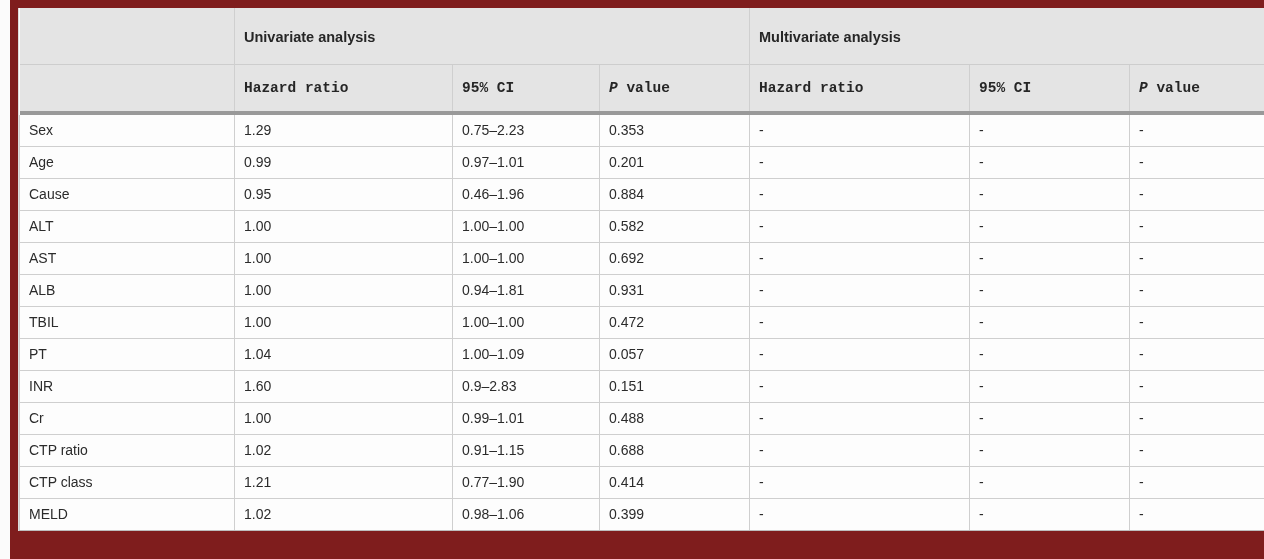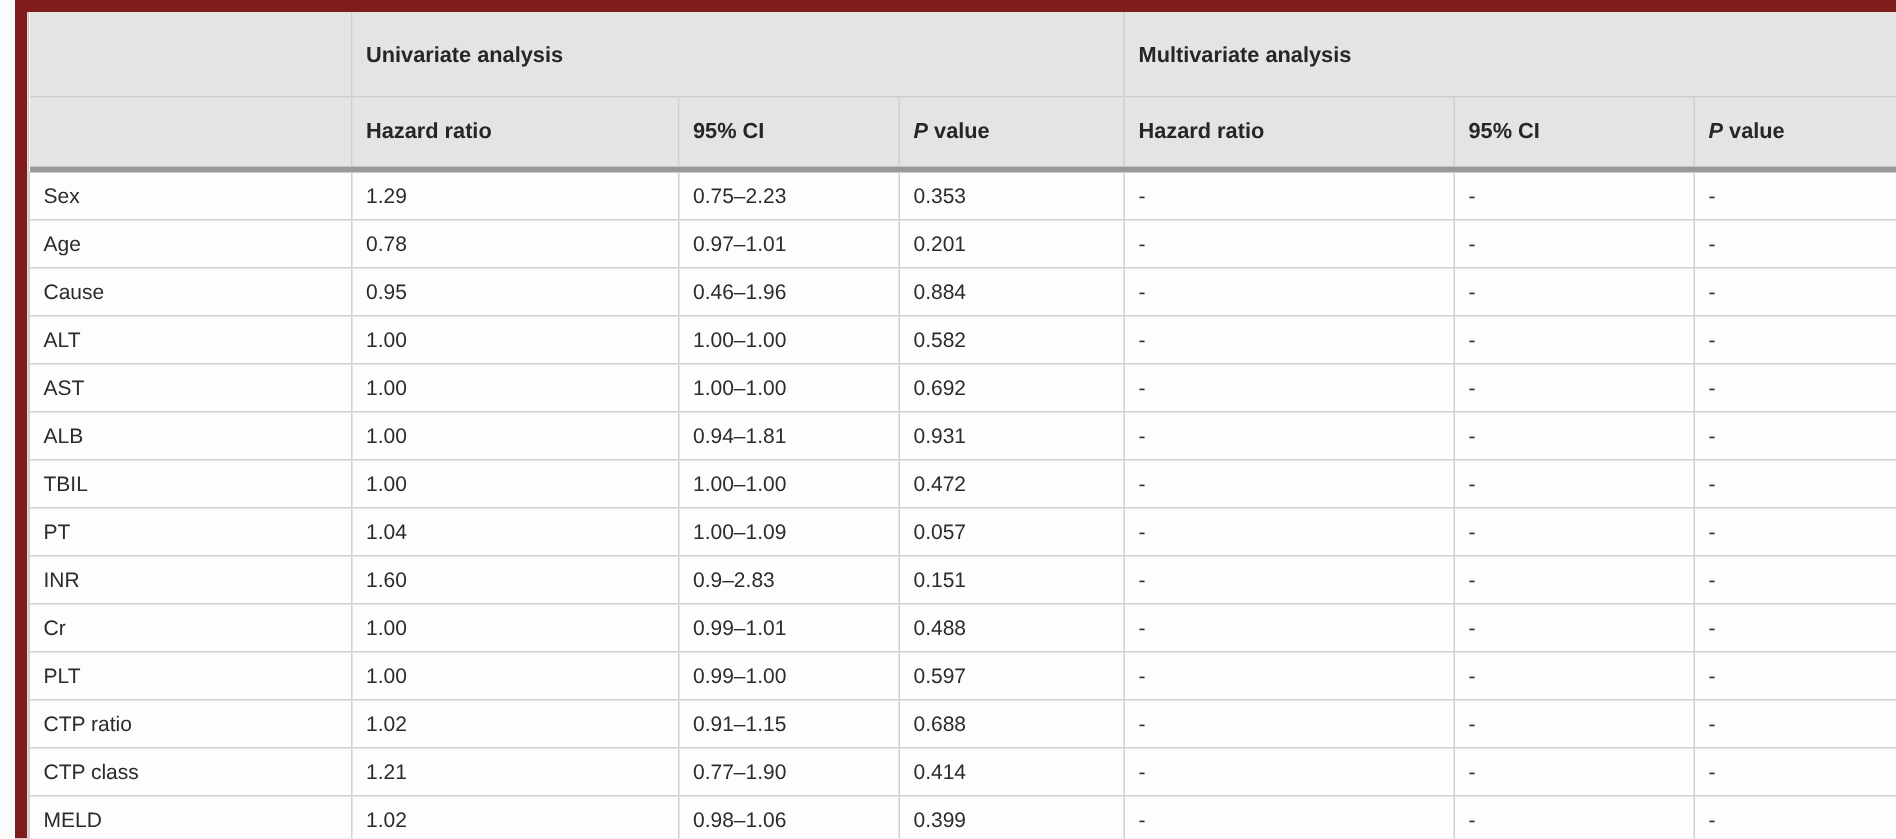--- a/index.html
+++ b/index.html
@@ -52,20 +52,21 @@
     padding-bottom: 8px;
     border-left: 1px solid #cfcfcf;
   }
   thead tr.group-row th.spacer {
     background: #e4e4e4;
   }
   thead tr.sub-row th {
     height: 30px;
     border-top: 1px solid #cdcdcd;
     border-left: 1px solid #cfcfcf;
+    font-family: Liberation Mono, monospace;
   }
   thead tr.sub-row th.spacer {
     border-left: none;
     border-top: 1px solid #cdcdcd;
   }
   thead tr.group-row th.spacer {
     border-left: none;
   }
   .rule-row td {
     padding: 0;
@@ -139,21 +140,21 @@
             <td class="first">Sex</td>
             <td>1.29</td>
             <td>0.75–2.23</td>
             <td>0.353</td>
             <td>-</td>
             <td>-</td>
             <td>-</td>
           </tr>
           <tr>
             <td class="first">Age</td>
-            <td>0.78</td>
+            <td>0.99</td>
             <td>0.97–1.01</td>
             <td>0.201</td>
             <td>-</td>
             <td>-</td>
             <td>-</td>
           </tr>
           <tr>
             <td class="first">Cause</td>
             <td>0.95</td>
             <td>0.46–1.96</td>
@@ -214,29 +215,20 @@
             <td>0.151</td>
             <td>-</td>
             <td>-</td>
             <td>-</td>
           </tr>
           <tr>
             <td class="first">Cr</td>
             <td>1.00</td>
             <td>0.99–1.01</td>
             <td>0.488</td>
-            <td>-</td>
-            <td>-</td>
-            <td>-</td>
-          </tr>
-          <tr>
-            <td class="first">PLT</td>
-            <td>1.00</td>
-            <td>0.99–1.00</td>
-            <td>0.597</td>
             <td>-</td>
             <td>-</td>
             <td>-</td>
           </tr>
           <tr>
             <td class="first">CTP ratio</td>
             <td>1.02</td>
             <td>0.91–1.15</td>
             <td>0.688</td>
             <td>-</td>

